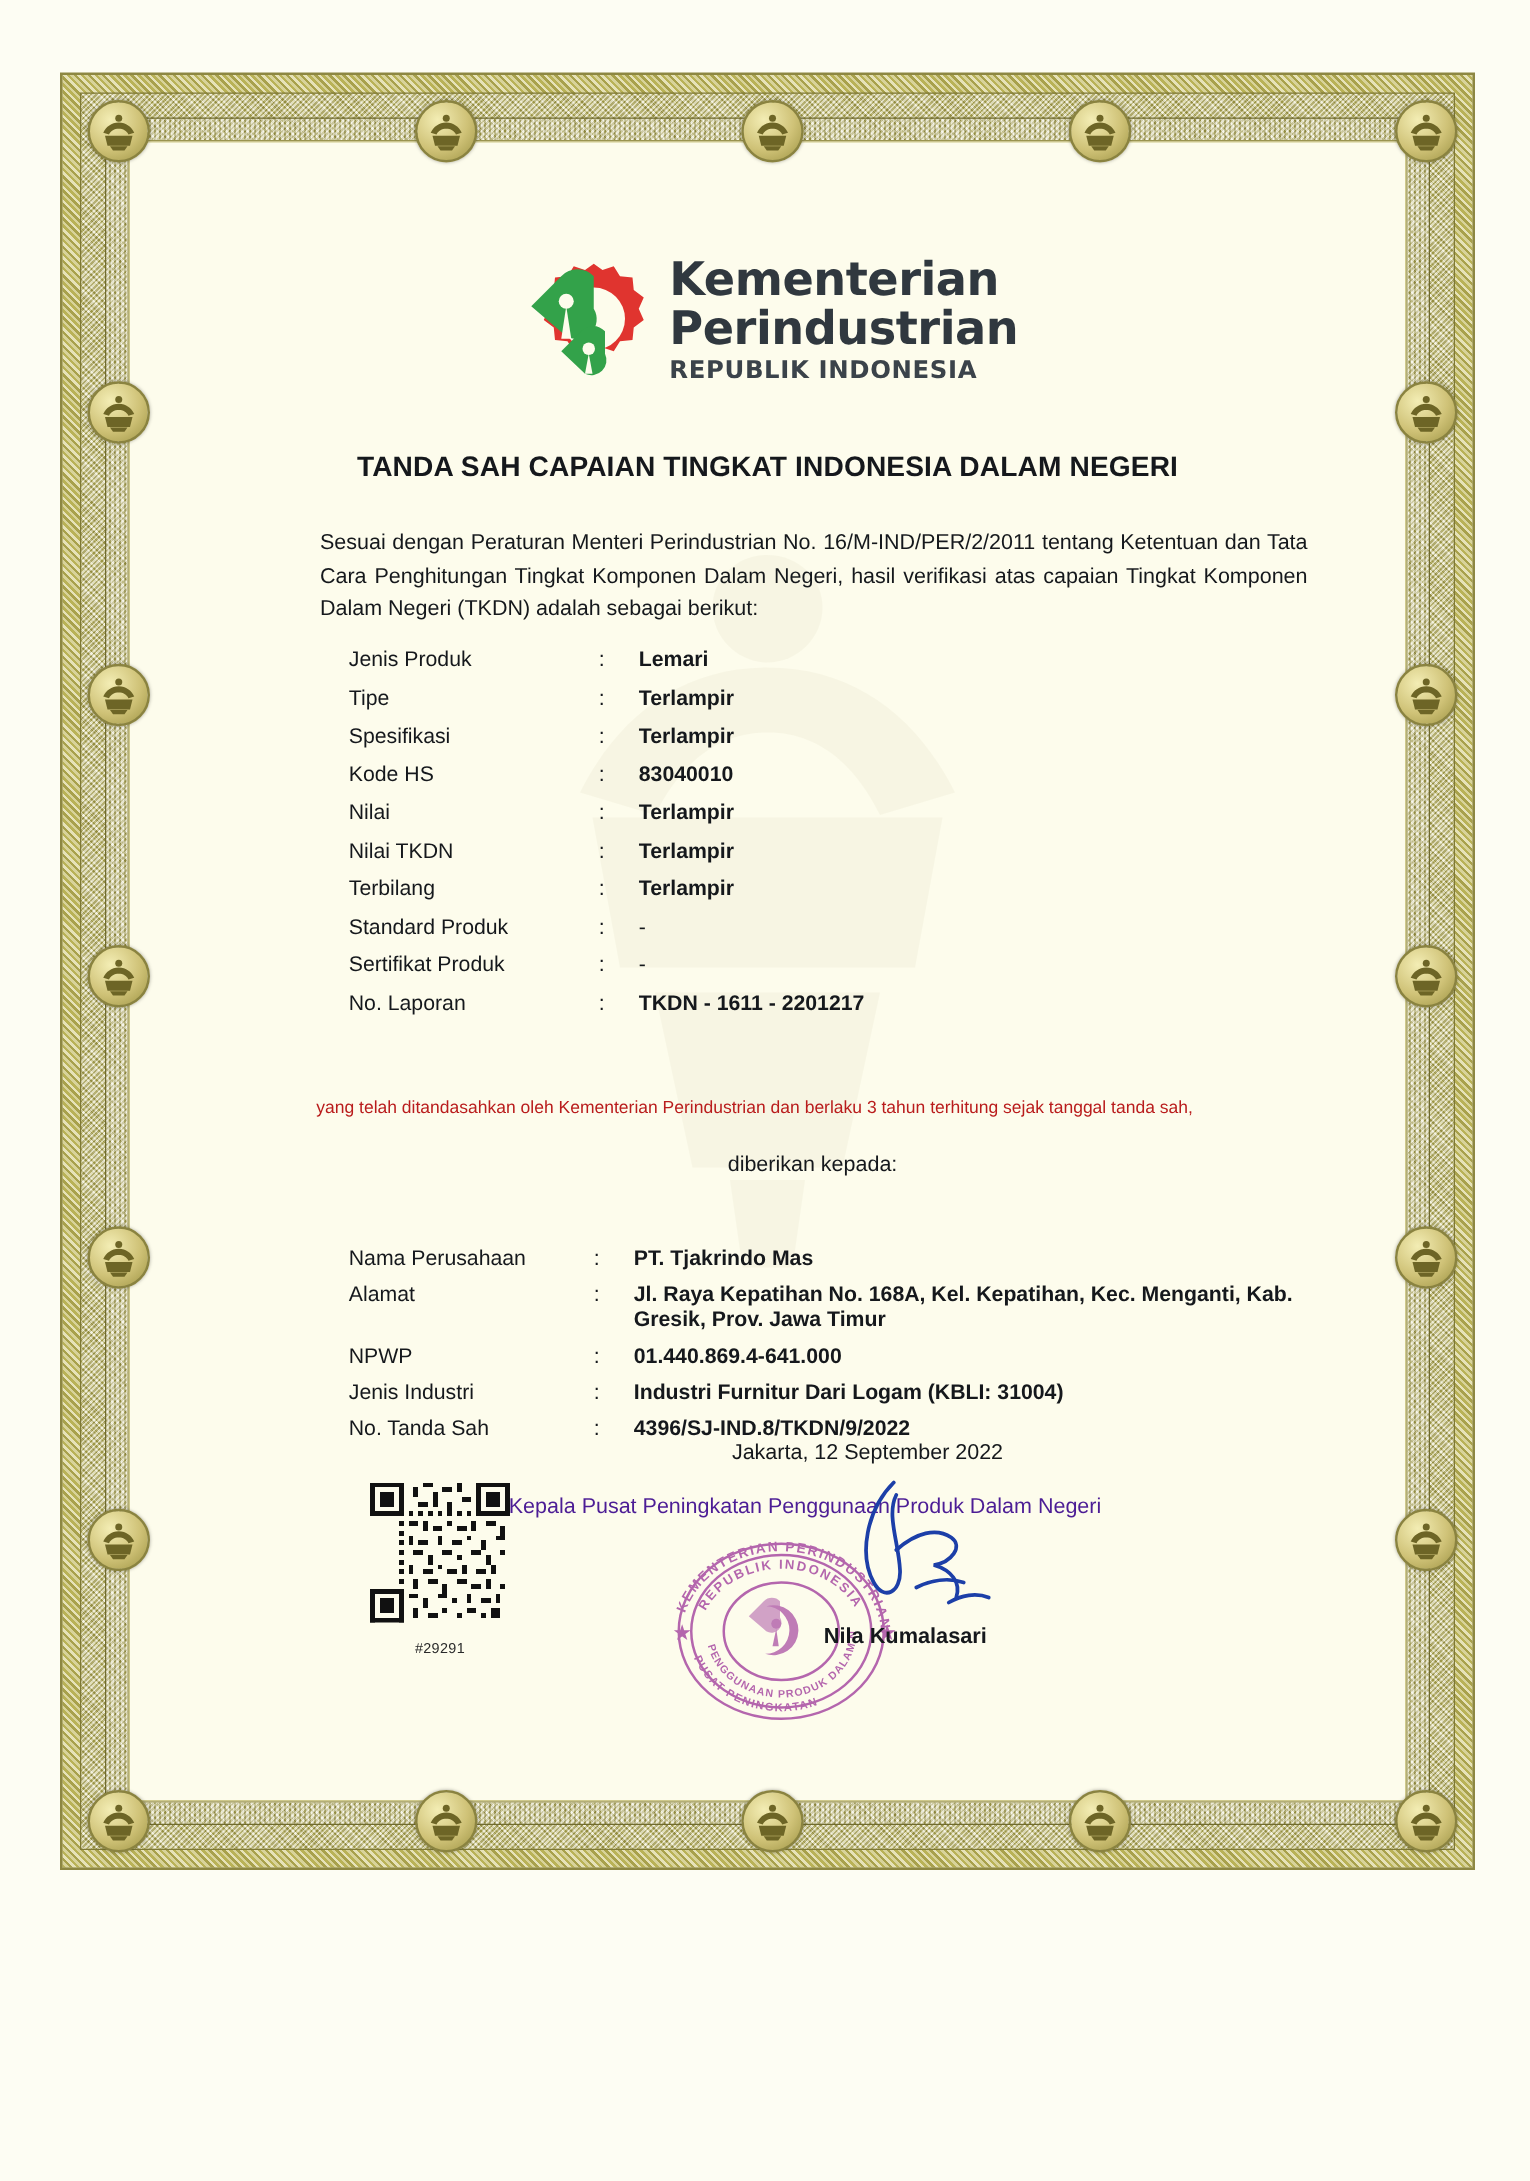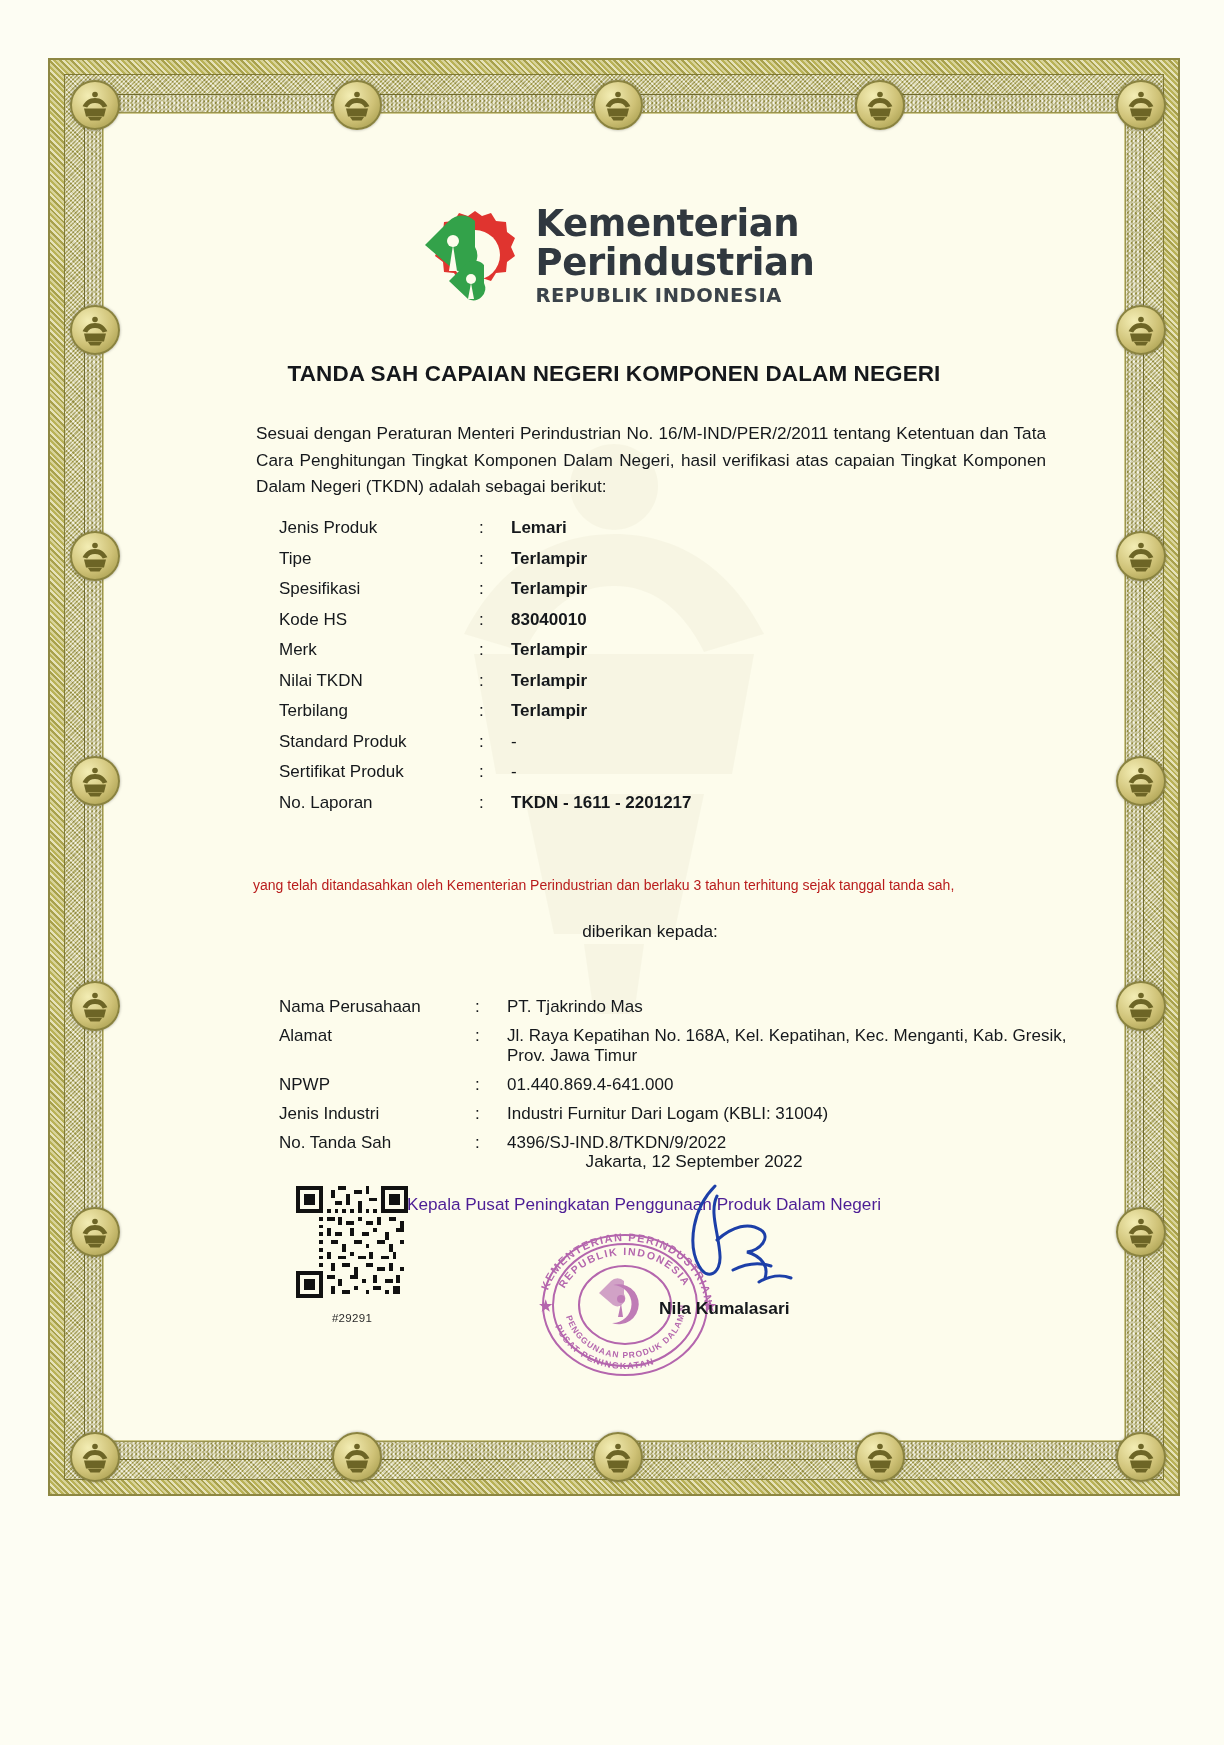--- a/index.html
+++ b/index.html
@@ -97,21 +97,21 @@
     position:absolute;left:150px;width:795px;top:762px;
     font-size:14px;color:#b91c1c;line-height:1.55;
   }
   .given{
     position:absolute;left:0;right:0;top:808px;text-align:center;
     font-size:17.2px;color:#15181c;padding-left:60px;margin-left:12px;
   }
   .table2{position:absolute;left:176px;top:884px;width:790px;}
   .table2 .row{margin-bottom:9px;}
   .table2 .row .k{width:196px;}
-  .table2 .row .v{font-weight:400;}
+  .table2 .row .v{font-weight:700;}
   .sig-block{
     position:absolute;left:0;right:0;top:1038px;text-align:center;
   }
   .sig-city{font-size:17.2px;color:#15181c;padding-left:160px;}
   .sig-role{font-size:17.2px;color:#4c1d95;margin-top:22px;padding-left:60px;}
   .sig-name{
     position:absolute;left:556px;top:1185px;width:300px;
     font-size:17.4px;font-weight:700;color:#15181c;
   }
   .qr-wrap{position:absolute;left:193px;top:1073px;width:112px;}
@@ -170,21 +170,21 @@
               <path d="M58 76 l3 16 -6 0z"></path>
             </g>
           </svg>
           <div class="logo-text">
             <div class="l1">Kementerian</div>
             <div class="l2">Perindustrian</div>
             <div class="l3">REPUBLIK INDONESIA</div>
           </div>
         </div>
 
-        <div class="doc-title">TANDA SAH CAPAIAN NEGERI KOMPONEN DALAM NEGERI</div>
+        <div class="doc-title">TANDA SAH CAPAIAN TINGKAT INDONESIA DALAM NEGERI</div>
 
         <div class="intro">Sesuai dengan Peraturan Menteri Perindustrian No. 16/M-IND/PER/2/2011 tentang Ketentuan dan Tata Cara Penghitungan Tingkat Komponen Dalam Negeri, hasil verifikasi atas capaian Tingkat Komponen Dalam Negeri (TKDN) adalah sebagai berikut:</div>
 
         <div class="table">
           <div class="row">
             <div class="k">Jenis Produk</div>
             <div class="c">:</div>
             <div class="v">Lemari</div>
           </div>
           <div class="row">
@@ -196,21 +196,21 @@
             <div class="k">Spesifikasi</div>
             <div class="c">:</div>
             <div class="v">Terlampir</div>
           </div>
           <div class="row">
             <div class="k">Kode HS</div>
             <div class="c">:</div>
             <div class="v">83040010</div>
           </div>
           <div class="row">
-            <div class="k">Merk</div>
+            <div class="k">Nilai</div>
             <div class="c">:</div>
             <div class="v">Terlampir</div>
           </div>
           <div class="row">
             <div class="k">Nilai TKDN</div>
             <div class="c">:</div>
             <div class="v">Terlampir</div>
           </div>
           <div class="row">
             <div class="k">Terbilang</div>

